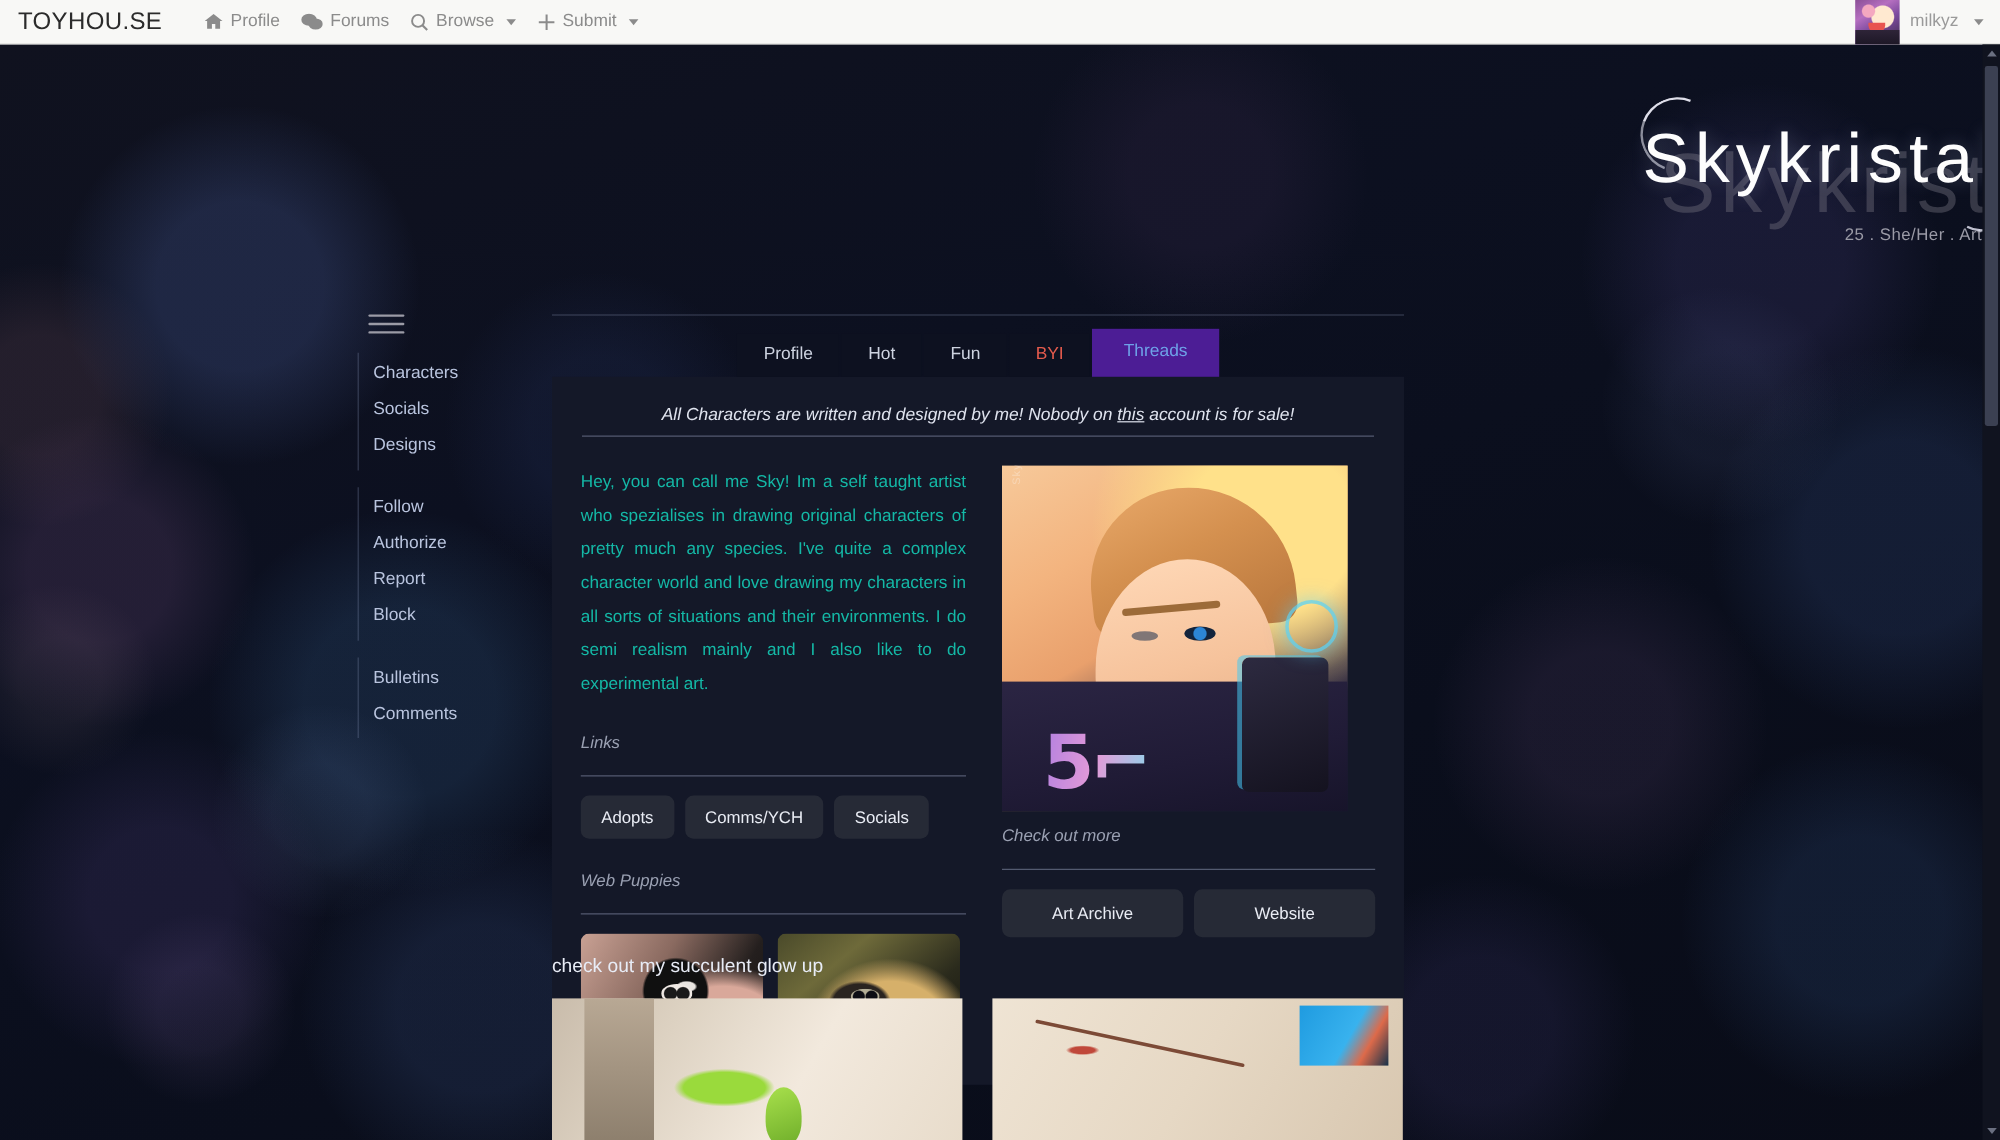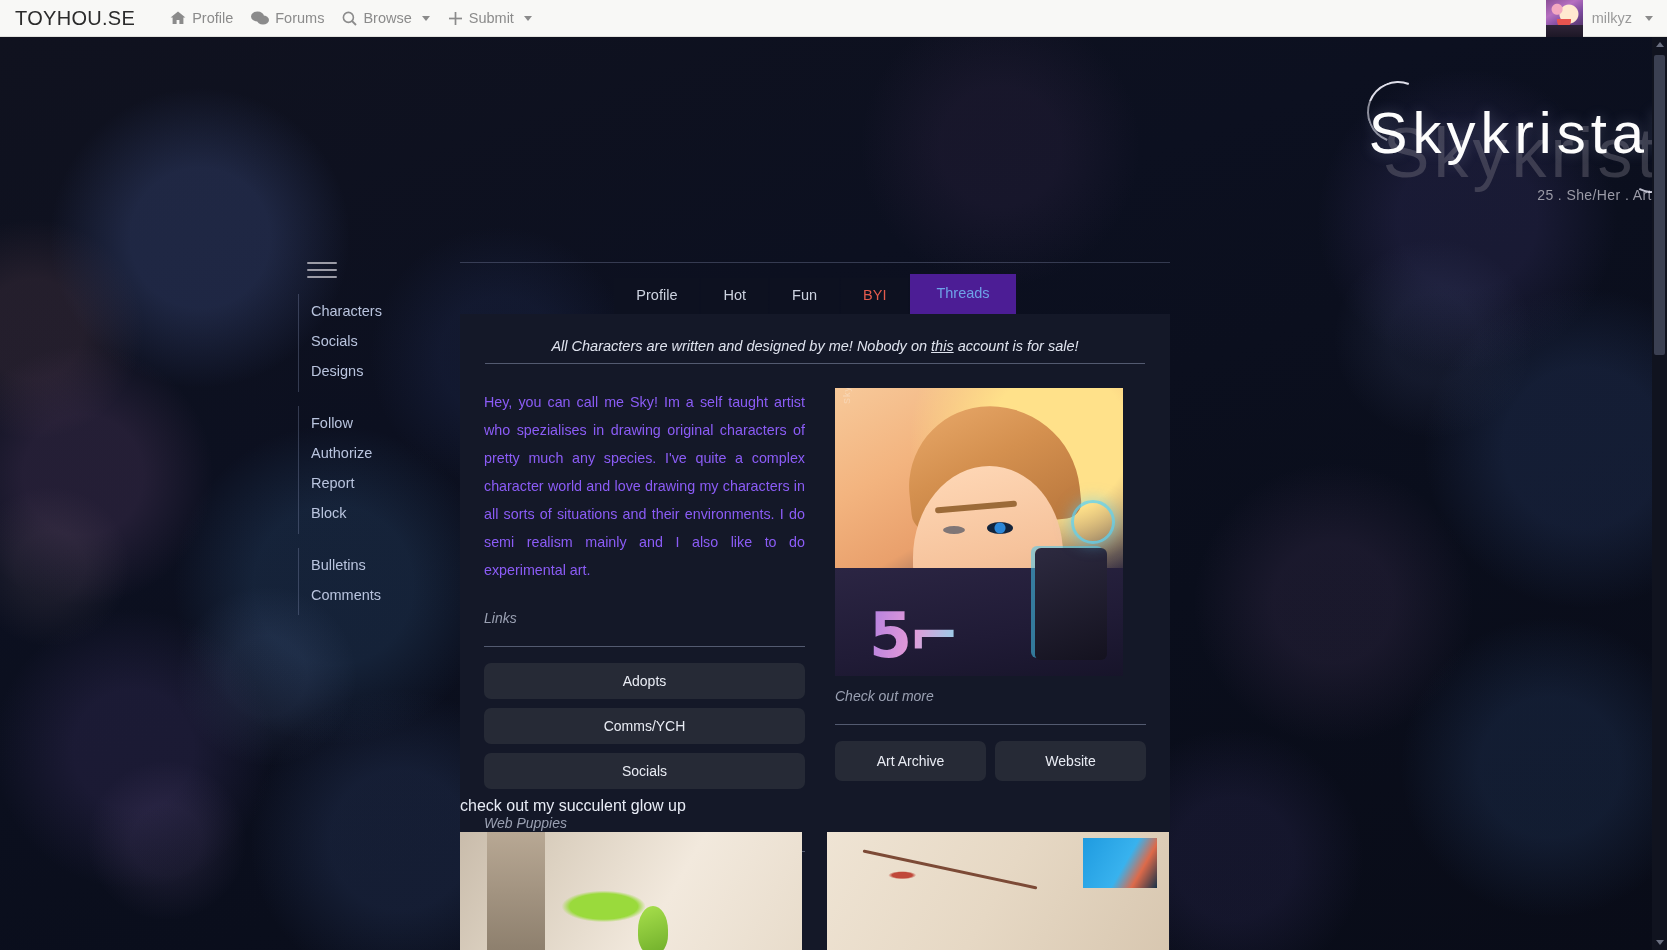--- a/index.html
+++ b/index.html
@@ -199,29 +199,29 @@
     border-bottom: 1px solid rgba(160,170,200,.45);
     padding-bottom: 9px; margin: 0 1px 24px 1px;
   }
   #banner-note u { text-decoration: underline; }
 
   #cols { display: flex; gap: 30px; }
   #col-left { width: 322px; }
   #col-right { width: 312px; }
 
   #bio {
-    color: #8b5cf6; font-size: 14.3px; line-height: 1.96;
+    color: #14b8a6; font-size: 14.3px; line-height: 1.96;
     text-align: justify; margin: 0 0 26px 0;
   }
   .section-label {
     font-style: italic; color: #9aa0b2; font-size: 14px;
     border-bottom: 1px solid rgba(160,170,200,.45);
     padding-bottom: 20px; margin-bottom: 16px;
   }
-  .btn-row { display: flex; gap: 9px; flex-wrap: wrap; flex-direction: column; }
+  .btn-row { display: flex; gap: 9px; flex-wrap: wrap; }
   .pill {
     background: #262a36; color: #e9ecf4;
     border-radius: 7px; padding: 10px 17px;
     font-size: 14px; cursor: pointer; border: none;
     font-family: "Liberation Sans", sans-serif;
     white-space: nowrap;
   }
   #web-puppies-label { margin-top: 26px; }
   #puppy-grid { display: flex; gap: 12px; }
   .puppy {

